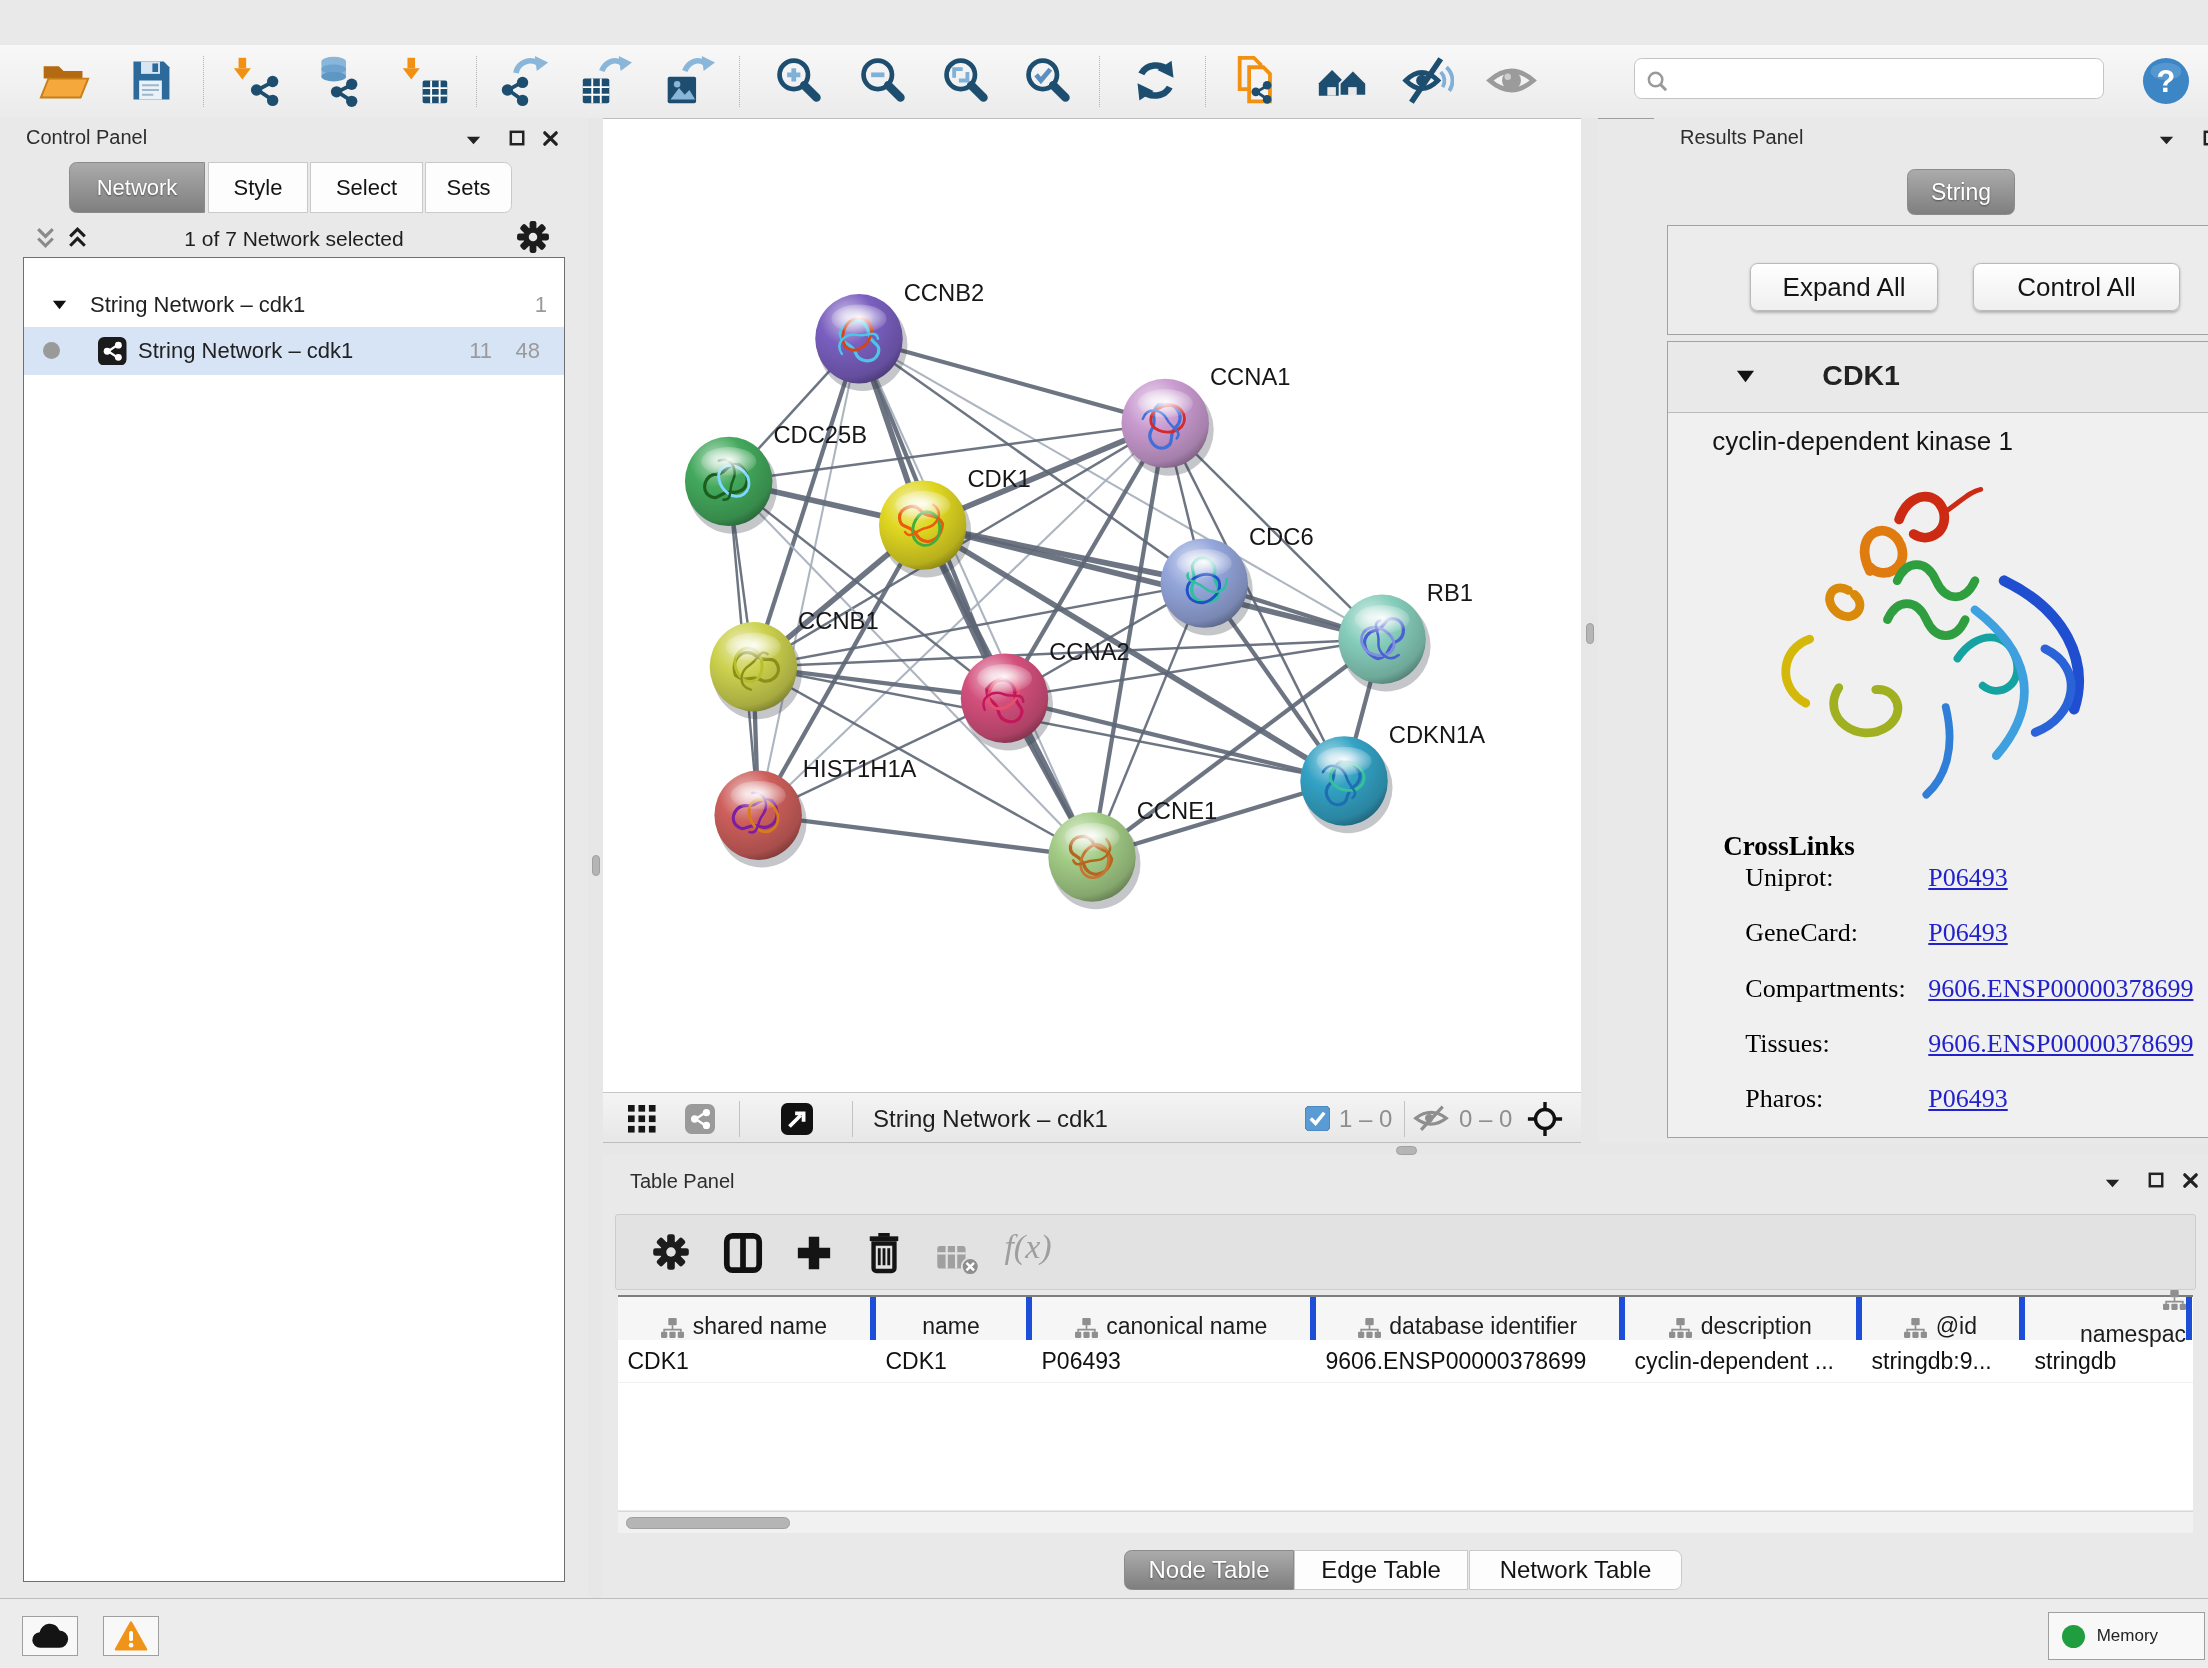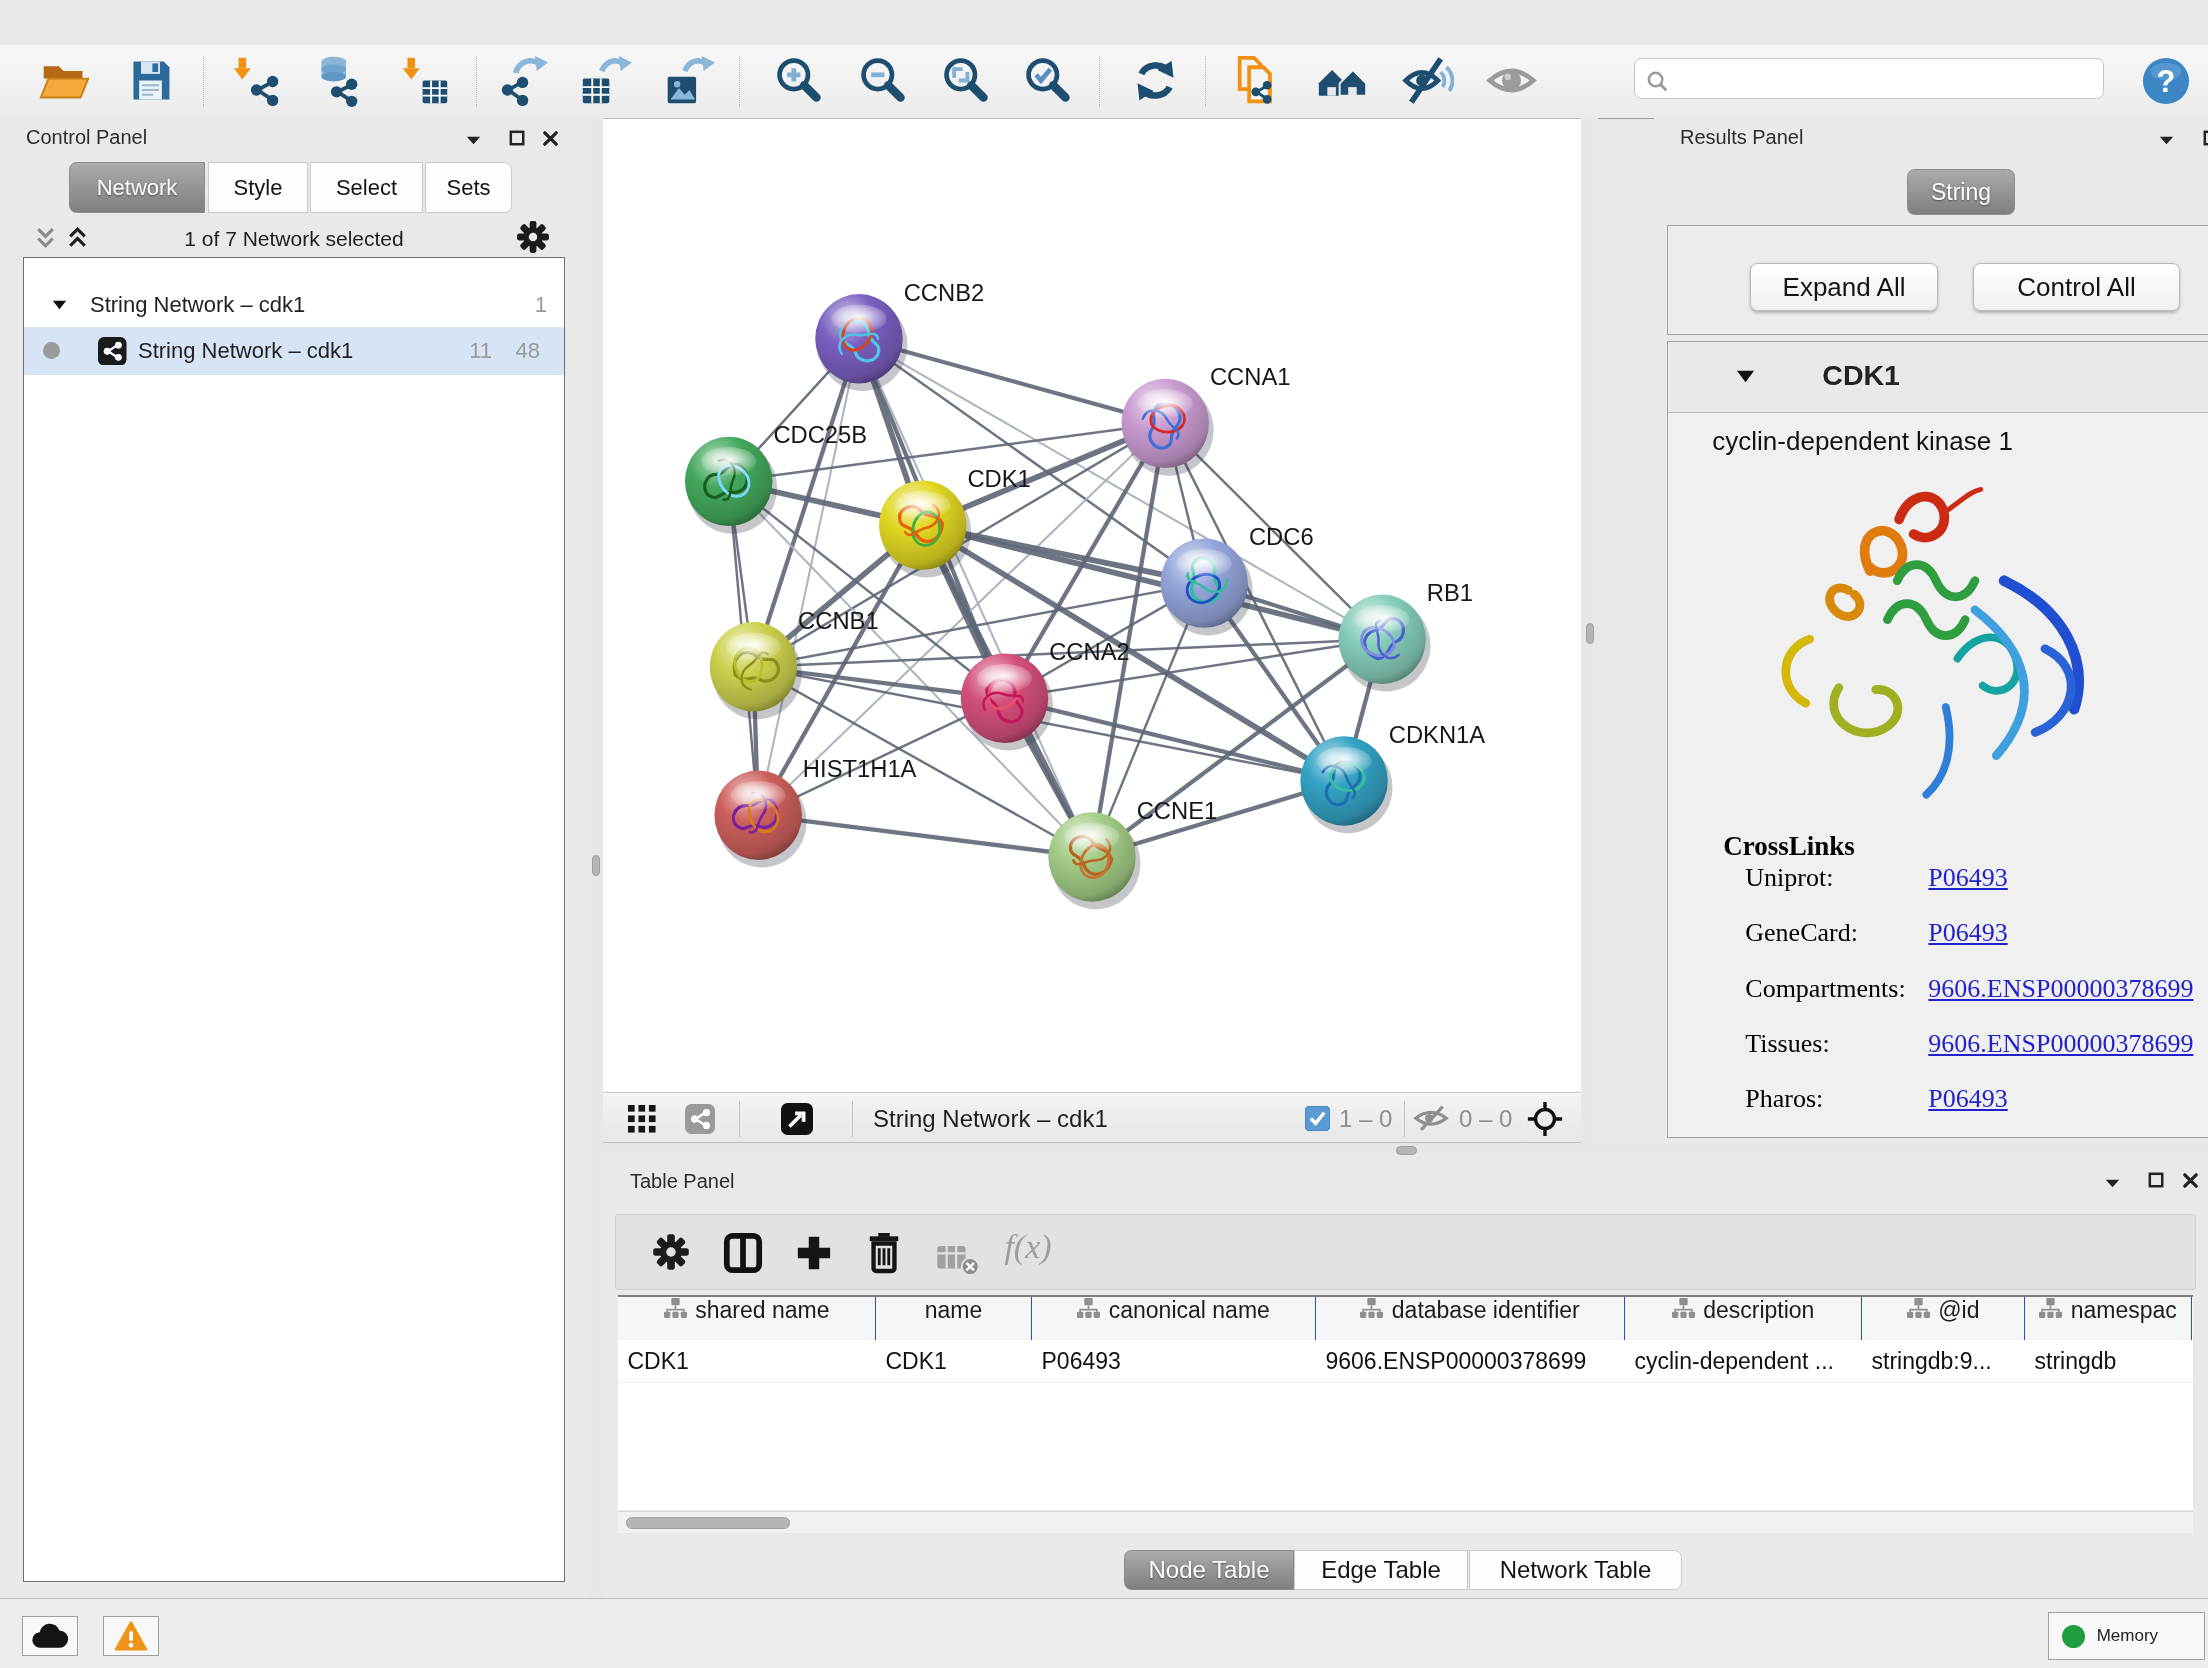--- a/index.html
+++ b/index.html
@@ -55,22 +55,22 @@
        display:flex;align-items:center;justify-content:center;cursor:pointer;}
   .serif{font-family:"Liberation Serif",serif;}
   .xl-row{position:absolute;left:0;width:100%;height:32px;font-size:26px;}
   .xl-link{color:#2222cc;text-decoration:underline;cursor:pointer;}
   
   .tp{position:absolute;left:603px;top:1155px;width:1605px;height:443px;background:#e9e9e9;}
   .tp-toolbar{position:absolute;left:12.4px;top:59px;width:1581px;height:76px;background:#e2e2e2;
               border:1px solid #cdcdcd;border-radius:2.9px;box-sizing:border-box;}
   .tbl{position:absolute;left:15px;top:140px;width:1575px;height:215px;background:#fff;
        border-top:2.9px solid #7d7d7d;box-sizing:border-box;}
-  .th{box-sizing:border-box;height:43px;background:#f6f6f6;border-right:1px solid #1d4ed8;
-      display:flex;align-items:flex-start;justify-content:center;gap:8.6px;font-size:23px;color:#1c1c1c;}
+  .th{box-sizing:border-box;height:43px;background:#f6f6f6;border-right:6px solid #1d4ed8;
+      display:flex;align-items:flex-end;justify-content:center;gap:8.6px;font-size:23px;color:#1c1c1c;}
   .td{box-sizing:border-box;height:42px;padding-left:9.5px;display:flex;align-items:center;
       font-size:23px;color:#111;}
   .hscroll{position:absolute;left:15px;top:356px;width:1575px;height:21px;background:#f1f1f1;
            border-top:1px solid #d8d8d8;}
   .statusbar{position:absolute;left:0;top:1598px;width:2208px;height:70px;background:#ececec;
              border-top:1px solid #bdbdbd;box-sizing:border-box;}
   .sb-btn{position:absolute;top:17px;width:54px;height:38px;background:#f8f8f8;
           border:1.9px solid #9f9f9f;display:flex;align-items:center;justify-content:center;cursor:pointer;}
   svg{display:block;}
   text{font-family:"Liberation Sans",sans-serif;}
@@ -901,21 +901,21 @@
                   <rect x="7" y="1" width="8" height="7" rx="1"></rect>
                   <rect x="0" y="14" width="6" height="6" rx="1"></rect>
                   <rect x="8" y="14" width="6" height="6" rx="1"></rect>
                   <rect x="16" y="14" width="6" height="6" rx="1"></rect>
                 </g>
                 <path d="M11 8v4M3 14v-2h16v2M11 10v2" stroke="#8f8f8f" stroke-width="1.6" fill="none"></path>
               </svg>
             </span>
             <span>@id</span>
           </div>
-          <div class="th" style="width: 167px;">
+          <div class="th" style="width: 167px; flex-direction: column;">
             <span>
               <svg width="23" height="23" viewBox="0 0 22 22">
                 <g fill="#8f8f8f">
                   <rect x="7" y="1" width="8" height="7" rx="1"></rect>
                   <rect x="0" y="14" width="6" height="6" rx="1"></rect>
                   <rect x="8" y="14" width="6" height="6" rx="1"></rect>
                   <rect x="16" y="14" width="6" height="6" rx="1"></rect>
                 </g>
                 <path d="M11 8v4M3 14v-2h16v2M11 10v2" stroke="#8f8f8f" stroke-width="1.6" fill="none"></path>
               </svg>

